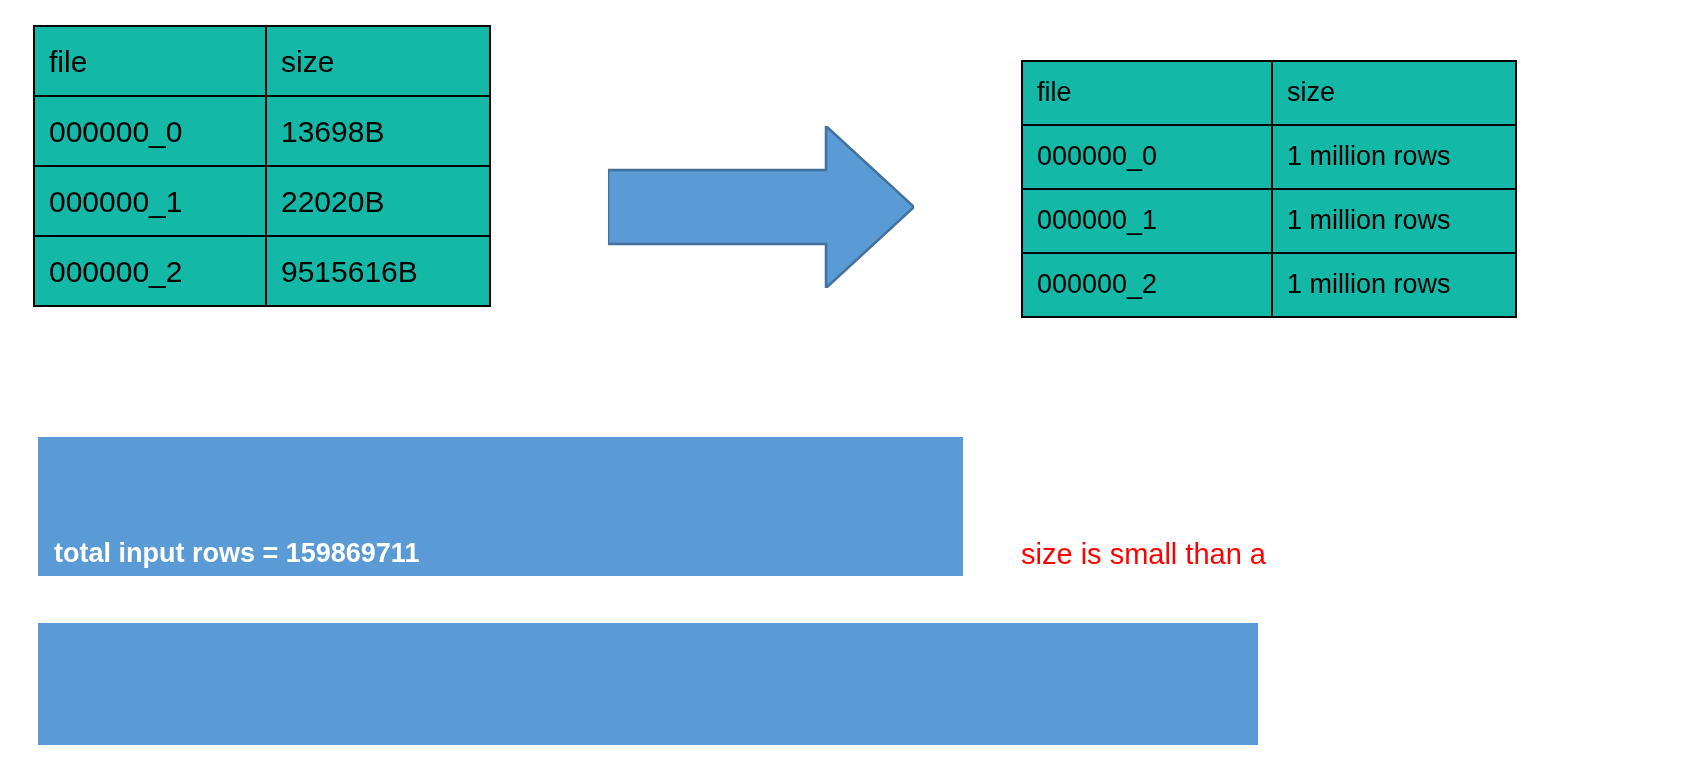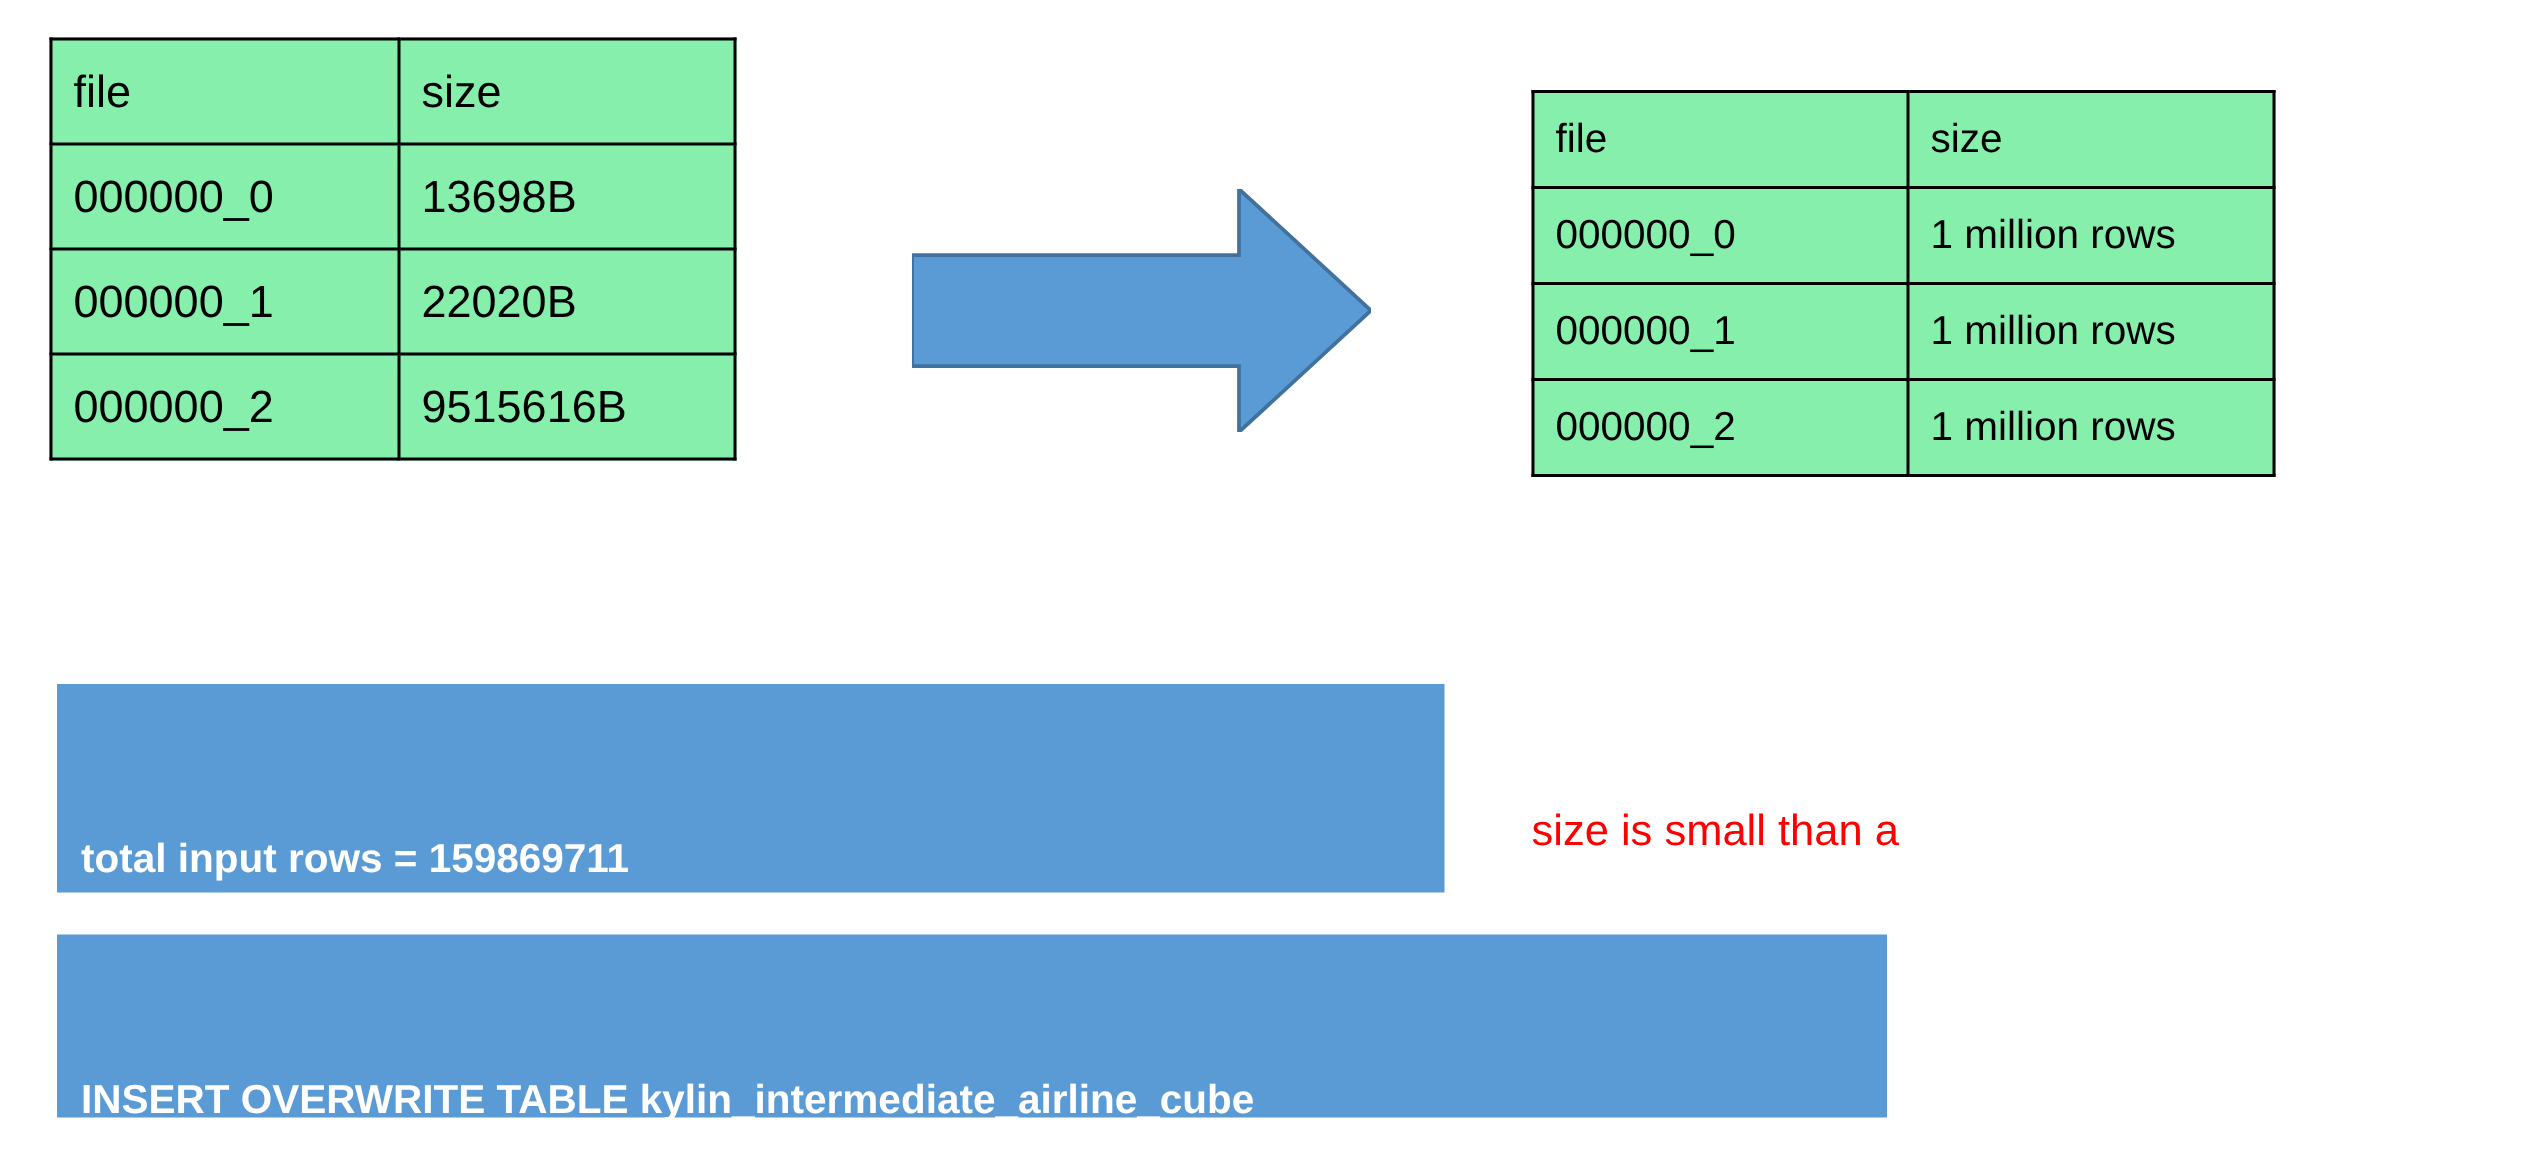--- a/index.html
+++ b/index.html
@@ -14,21 +14,21 @@
     overflow: hidden;
     font-family: "Liberation Sans", sans-serif;
     -webkit-font-smoothing: antialiased;
   }
 
   
   .data-table {
     position: absolute;
     border-collapse: collapse;
     table-layout: fixed;
-    background: #86efac;
+    background: #14b8a6;
   }
   .data-table td {
     border: 2px solid #000000;
     font-family: "Liberation Sans", sans-serif;
     font-weight: 400;
     color: #000000;
     padding: 0 14px;
     vertical-align: middle;
     white-space: nowrap;
     line-height: 1.1;
@@ -71,36 +71,36 @@
   .callout {
     position: absolute;
     background: #5B9BD5;
     color: #ffffff;
     font-family: "Liberation Sans", sans-serif;
     font-weight: 700;
     white-space: pre;
   }
   #stats-box {
     left: 38px;
-    top: 456px;
+    top: 437px;
     width: 925px;
     height: 139px;
     font-size: 27px;
     line-height: 41px;
     padding: 14px 16px 0 16px;
     box-sizing: border-box;
   }
   #sql-box {
     left: 38px;
     top: 623px;
     width: 1220px;
     height: 122px;
     font-size: 27px;
     line-height: 41px;
-    padding: 8px 16px 0 16px;
+    padding: 34px 16px 0 16px;
     box-sizing: border-box;
   }
 
   
   #note-red {
     position: absolute;
     left: 1021px;
     top: 447px;
     width: 420px;
     font-family: "Liberation Sans", sans-serif;

